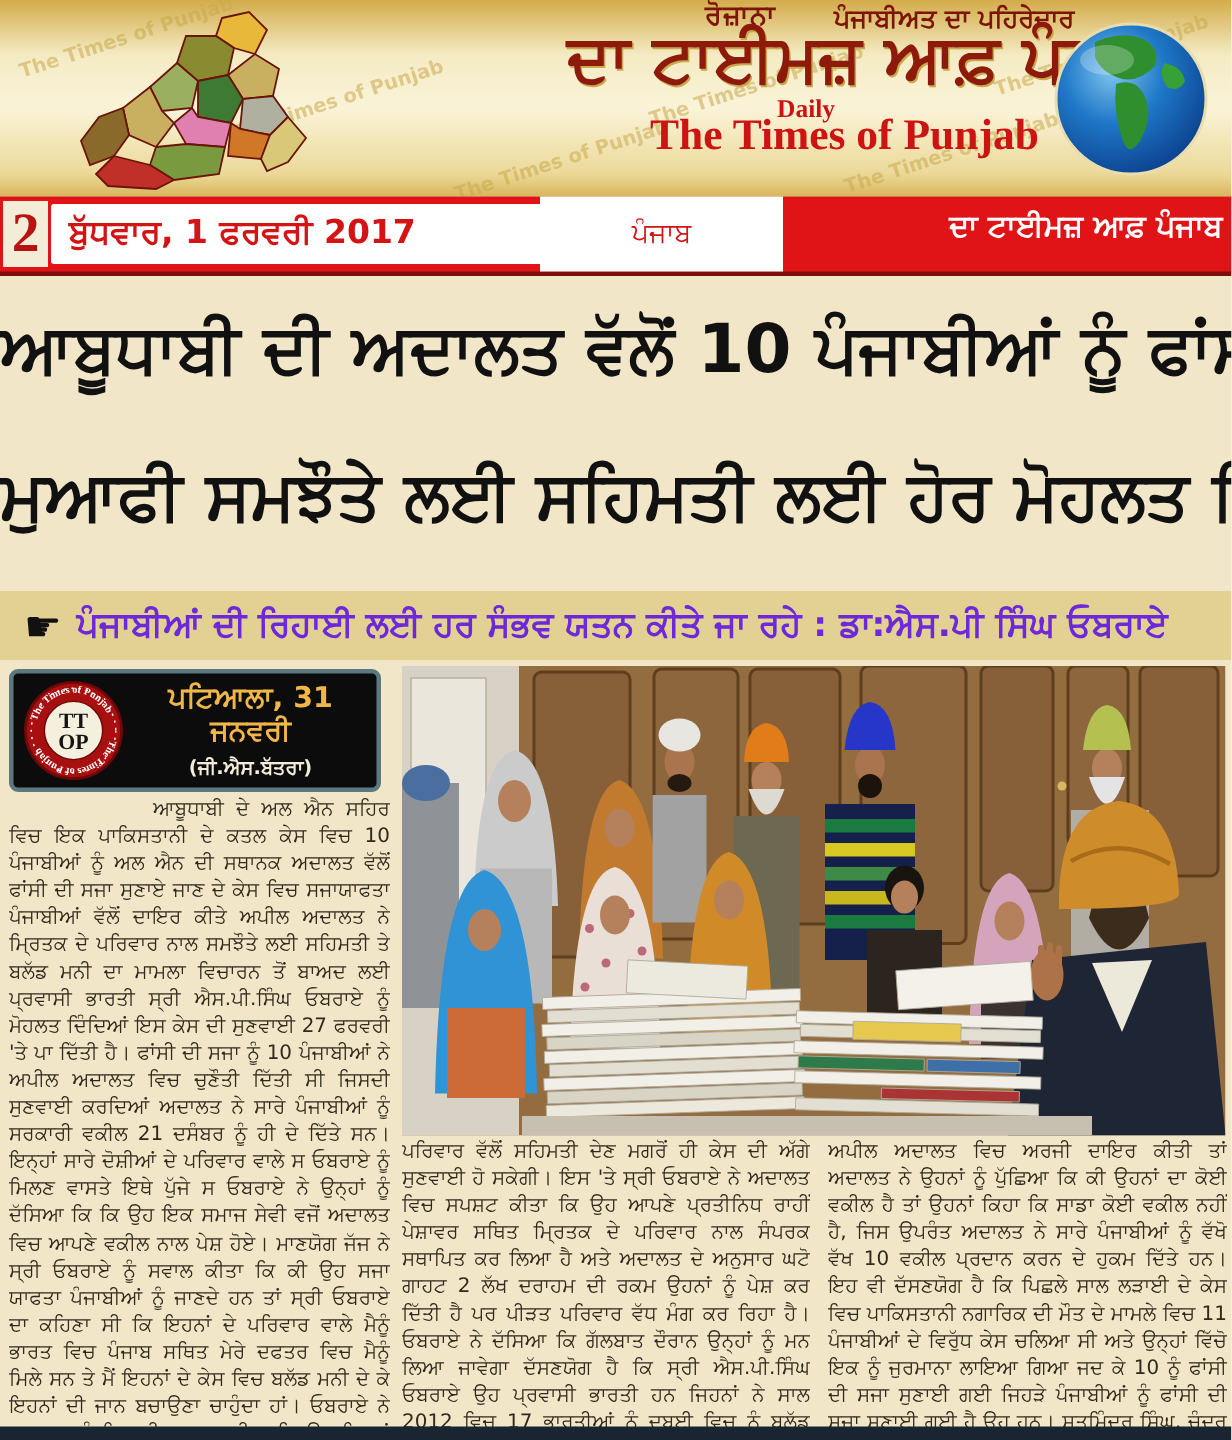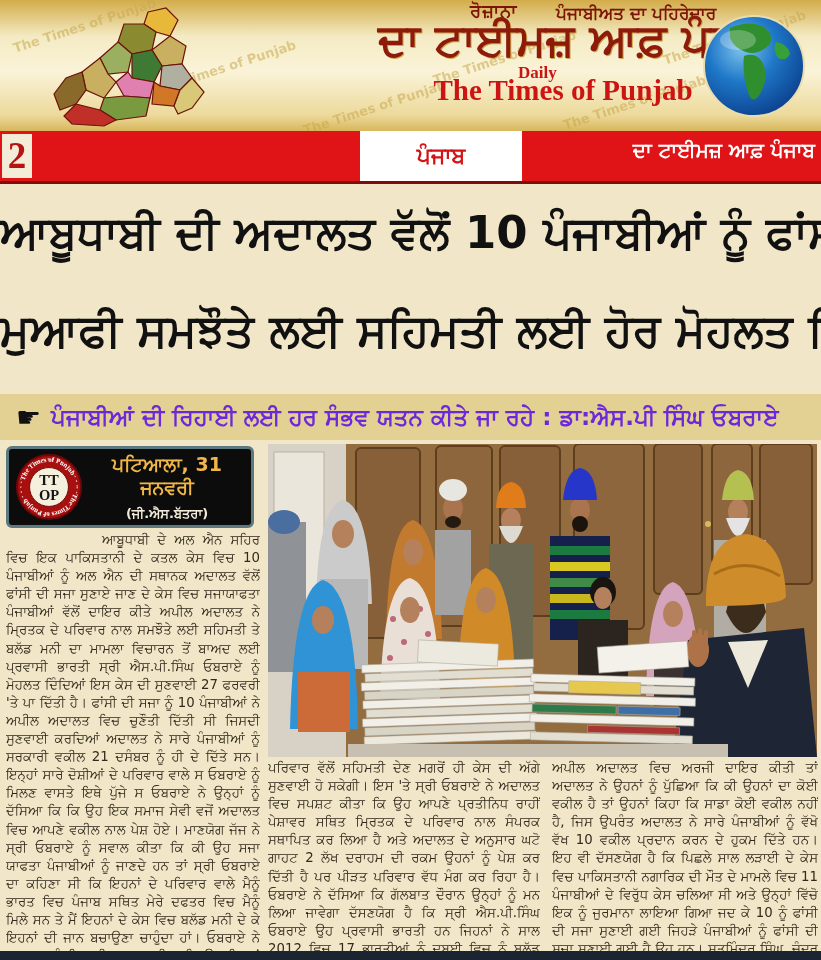--- a/index.html
+++ b/index.html
@@ -21,21 +21,21 @@
   .mast-tagline{left:556px; top:3px; font-size:17px; font-weight:bold; color:#7d1408;}
   .mast-title{left:378px; top:16px; width:330px; font-size:44px; line-height:48px; font-weight:bold; color:#8e1a0c; text-shadow:1px 1px 0 #c9a94e; white-space:nowrap;}
   .mast-daily{left:518px; top:63px; font-size:17px; font-weight:bold; color:#cc1412; font-family:"Liberation Serif", serif;}
   .mast-en{left:433px; top:74px; width:260px; text-align:center; font-size:29px; font-weight:bold; color:#cc1412; font-family:"Liberation Serif", serif; white-space:nowrap;}
   .mast-sub{left:448px; top:108px; width:218px; background:#4a120c; color:#fff; border-radius:9px; text-align:right; font-size:17px; font-weight:bold; padding:2px 4px;margin-top:28px;}
 
   
   .datebar{left:0; top:131px; width:821px; height:50px; background:#e01417; border-bottom:3px solid #7e0d0d;}
   .pageno{left:2px; top:134px; width:30px; height:44px; background:#f3ecd6; color:#b81212; font-family:"Liberation Serif", serif; font-size:37px; font-weight:bold; text-align:center; line-height:44px;}
   .datebox{left:34px; top:136px; width:328px; height:40px; background:#fff; border-radius:2px; color:#d41315; font-size:22px; font-weight:bold; line-height:40px; padding-left:12px; box-sizing:border-box;}
-  .sectionbox{left:360px; top:131px; width:162px; height:50px; background:#fff; color:#d41315; font-size:22px; font-weight:bold; text-align:center; line-height:50px;}
+  .sectionbox{left:360px; top:131px; width:162px; height:50px; background:#fff; color:#d41315; font-size:18px; font-weight:normal; text-align:center; line-height:50px;}
   .paper-right{left:600px; top:138px; width:215px; text-align:right; color:#fff; font-size:20px; font-weight:bold;}
 
   
   .headline{left:0; top:184px; width:821px; height:208px; text-align:center; color:#111;}
   .hl1,.hl2{font-weight:bold; font-size:45px; line-height:98px; white-space:nowrap;}
 
   
   .subhead{left:0; top:394px; width:821px; height:46px; background:#e2d193; display:flex; align-items:center;}
   .subhead .hand{font-size:28px; margin:0 10px 0 16px; color:#111;}
   .subhead .st{font-size:23px; font-weight:bold; color:#6d28d9;}
@@ -108,20 +108,21 @@
       <circle cx="54" cy="54" r="50" fill="url(#gsea)" stroke="#e9ddb0" stroke-width="2"></circle>
       <path d="M30,16 Q48,8 62,14 Q74,20 70,32 Q58,44 46,40 Q34,36 30,26 Z" fill="#2f8f2f"></path>
       <path d="M44,44 Q56,40 62,50 Q70,64 60,82 Q52,94 48,80 Q42,62 44,44 Z" fill="#2f8f2f"></path>
       <path d="M76,30 Q88,32 90,42 Q86,50 78,46 Q72,38 76,30 Z" fill="#37a037"></path>
       <ellipse cx="38" cy="28" rx="18" ry="10" fill="#ffffff" opacity="0.25"></ellipse>
     </svg>
   </div>
 
   <div class="abs datebar"></div>
   <div class="abs pageno">2</div>
+  <div class="abs datebox">ਬੁੱਧਵਾਰ, 1 ਫਰਵਰੀ 2017</div>
   <div class="abs sectionbox">ਪੰਜਾਬ</div>
   <div class="abs paper-right">ਦਾ ਟਾਈਮਜ਼ ਆਫ਼ ਪੰਜਾਬ</div>
 
   <div class="abs headline">
     <div class="hl1">ਆਬੂਧਾਬੀ ਦੀ ਅਦਾਲਤ ਵੱਲੋਂ 10 ਪੰਜਾਬੀਆਂ ਨੂੰ ਫਾਂਸੀ ਦੀ ਸਜਾ</div>
     <div class="hl2">ਮੁਆਫੀ ਸਮਝੌਤੇ ਲਈ ਸਹਿਮਤੀ ਲਈ ਹੋਰ ਮੋਹਲਤ ਦਿੱਤੀ ਗਈ</div>
   </div>
 
   <div class="abs subhead">
     <span class="hand">☛</span>

